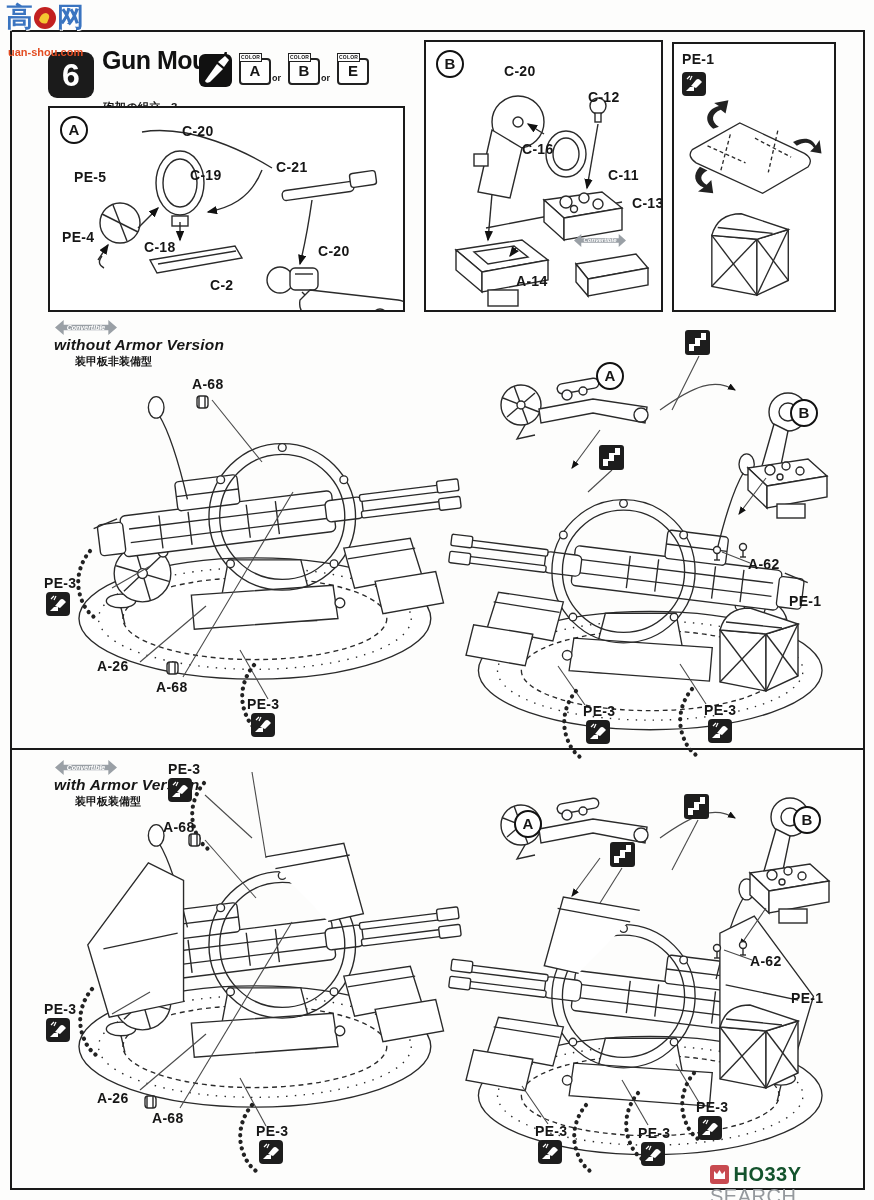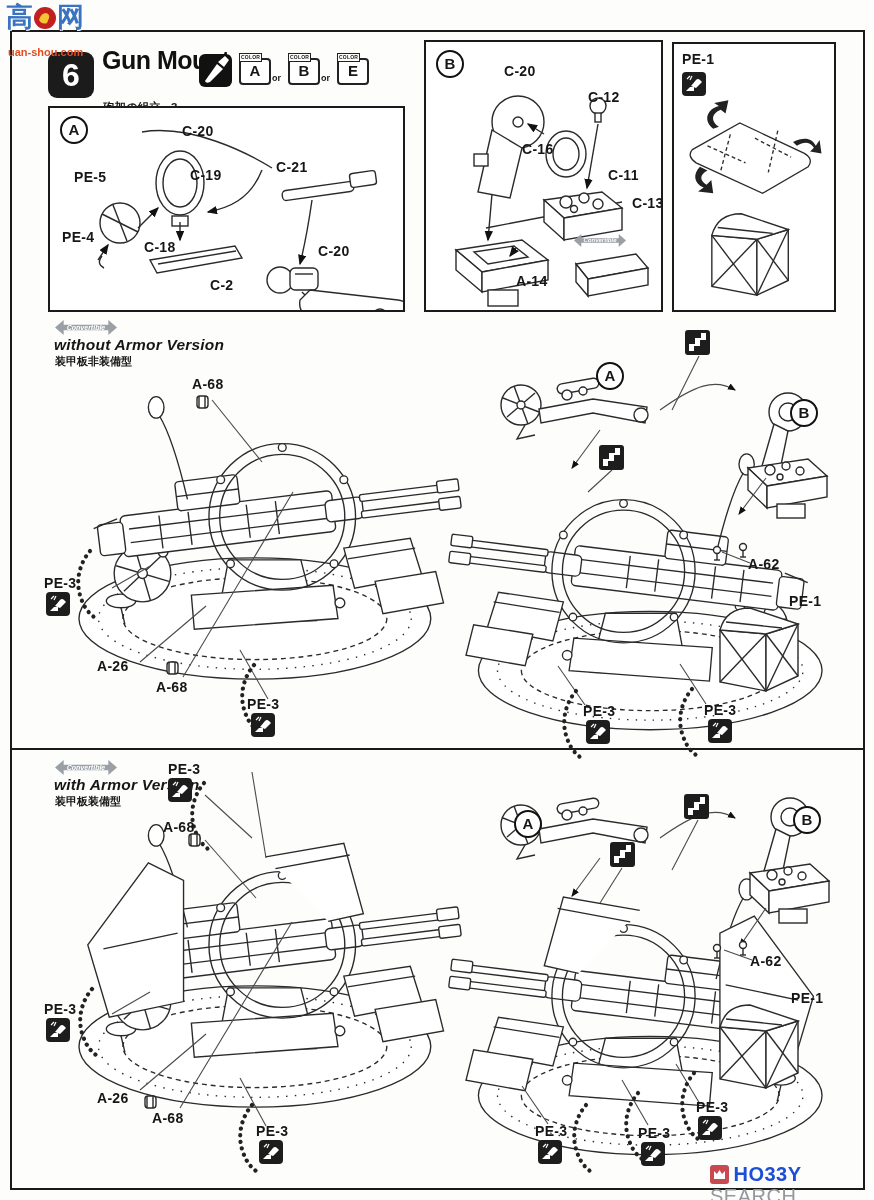--- a/index.html
+++ b/index.html
@@ -8,40 +8,40 @@
   #border{position:absolute;left:10px;top:30px;width:851px;height:1156px;border:2px solid #1a1a1a;}
   #divider{position:absolute;left:10px;top:748px;width:855px;height:2px;background:#1a1a1a;}
   .box{position:absolute;border:2px solid #1a1a1a;background:#fff;}
   .plabel{position:absolute;font:700 14px/1 "Liberation Sans",sans-serif;color:#161616;letter-spacing:.3px;white-space:nowrap;}
   .circ{position:absolute;width:24px;height:24px;border:2px solid #111;border-radius:50%;
         background:#fff;text-align:center;font:700 15px/24px "Liberation Sans",sans-serif;}
   .conv{position:absolute;background:#9aa0a6;color:#fff;text-align:center;
         font:italic 700 7px/15px "Liberation Sans",sans-serif;
         clip-path:polygon(0 50%,14% 0,14% 32%,86% 32%,86% 0,100% 50%,86% 100%,86% 68%,14% 68%,14% 100%);}
   .sec-title{position:absolute;font:italic 900 15.5px/1 "Liberation Sans",sans-serif;letter-spacing:.2px;}
-  .sec-jp{position:absolute;font:700 11px/1 "Liberation Sans",sans-serif;}
+  .sec-jp{position:absolute;font:700 11px/1 "Liberation Sans",sans-serif;margin-left:20px;}
   .chip{position:absolute;width:28px;height:23px;border:2px solid #222;border-radius:4px;background:#fff;
         text-align:center;font:700 15px/22px "Liberation Sans",sans-serif;}
   .chip .tab{position:absolute;top:-7px;left:-2px;font:700 5px/7px "Liberation Sans",sans-serif;
         background:#fff;border:1px solid #222;padding:0 1px;letter-spacing:.2px;}
   .orlbl{position:absolute;font:700 9px/1 "Liberation Sans",sans-serif;}
   .s{stroke:#2a2a2a;stroke-width:1.4;fill:none;}
   .f{fill:#fff;stroke:#2a2a2a;stroke-width:1.4;}
   svg.diag{position:absolute;z-index:1;}
   #overlay{position:absolute;left:0;top:0;z-index:2;pointer-events:none;}
   .lbl-layer{z-index:3;}
   #hdr-title{position:absolute;font:900 25px/1 "Liberation Sans",sans-serif;letter-spacing:-.5px;color:#111;}
   #hdr-jp{position:absolute;font:700 11.5px/1 "Liberation Sans",sans-serif;margin-top:24px;}
   #step-badge{position:absolute;width:46px;height:46px;background:#1b1b1b;border-radius:9px;color:#fff;
         text-align:center;font:700 32px/46px "Liberation Sans",sans-serif;}
   #wm{position:absolute;left:6px;top:4px;z-index:5;}
   .wm-char{font:700 27px/1 "Liberation Sans",sans-serif;color:#3a74c0;text-shadow:1px 1px 0 #fff;}
   #wm-domain{position:absolute;left:2px;top:43px;font:700 11px/1 "Liberation Sans",sans-serif;color:#e34d22;text-align:right;}
   #logo{position:absolute;left:710px;top:1163px;z-index:4;}
-  .brand1{font:700 20px/22px "Liberation Sans",sans-serif;color:#1d4ed8;letter-spacing:.5px;}
+  .brand1{font:700 20px/22px "Liberation Sans",sans-serif;color:#14532d;letter-spacing:.5px;}
   .brand2{font:400 20px/22px "Liberation Sans",sans-serif;color:#95999d;letter-spacing:.5px;}
   .ico{position:absolute;}
 </style>
 </head>
 <body>
 
 <div id="page">
 
 <svg width="0" height="0" style="position:absolute">
   <defs>

